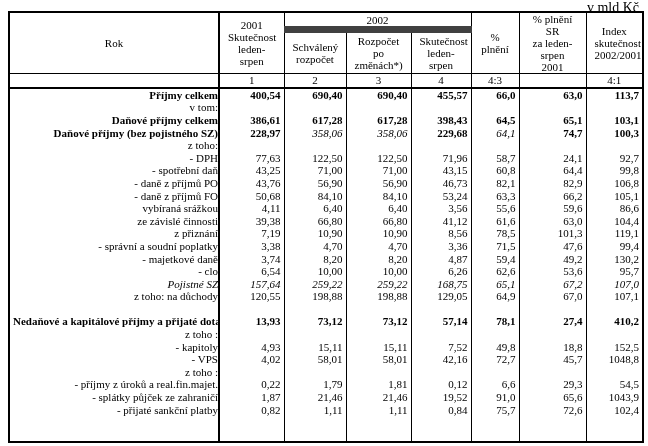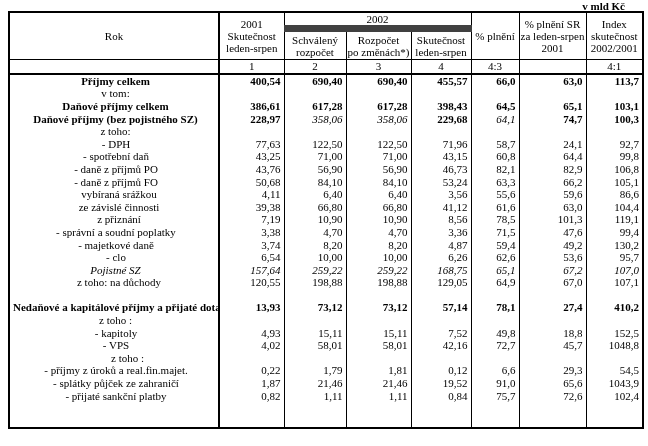--- a/index.html
+++ b/index.html
@@ -1,34 +1,34 @@
 <!DOCTYPE html>
 <html><head>
 <meta charset="utf-8">
 <style>
   html,body{margin:0;padding:0;background:#e8e8e8;}
   .page{position:relative;width:648px;height:446px;background:#ffffff;
         font-family:"Liberation Serif","DejaVu Serif",serif;color:#000;}
-  .unit{position:absolute;top:0px;right:23px;font-size:11px;font-weight:bold;}
+  .unit{position:absolute;top:0px;right:9px;font-size:14px;font-weight:normal;}
   .tbl{position:absolute;left:8px;top:11px;width:634px;
        border-collapse:collapse;table-layout:fixed;
        border:2px solid #000;}
-  .tbl th{font-weight:normal;font-size:11px;line-height:12px;padding:0 1px;
+  .tbl th{font-weight:normal;font-size:11px;line-height:12px;padding:0 8px;
           vertical-align:middle;text-align:center;}
   .hA{height:15px;}
   .hB{height:31px;}
   .hC{height:14px;}
   .hC th{border-top:1px solid #000;border-bottom:2px solid #000;}
   .grp{border-bottom:7px solid #404040;}
   .bl1{border-left:1px solid #000;}
   .bl2{border-left:2px solid #000;}
   tbody td{height:12.6px;font-size:11px;line-height:12px;padding:0;
            white-space:nowrap;overflow:hidden;vertical-align:middle;}
   tbody td.num{text-align:right;padding-right:3px;}
-  tbody td.lbl{text-align:center;margin-left:12px;}
+  tbody td.lbl{text-align:right;margin-left:12px;}
   .ind0{padding-left:3px;}
   .ind1{padding-left:4px;}
   .ind2{padding-left:10px;}
   .ind3{padding-left:27px;}
   .bold{font-weight:bold;}
   .italic{font-style:italic;}
   .foot{position:absolute;left:26px;top:430px;font-size:9.5px;}
 </style>
 </head>
 <body>

